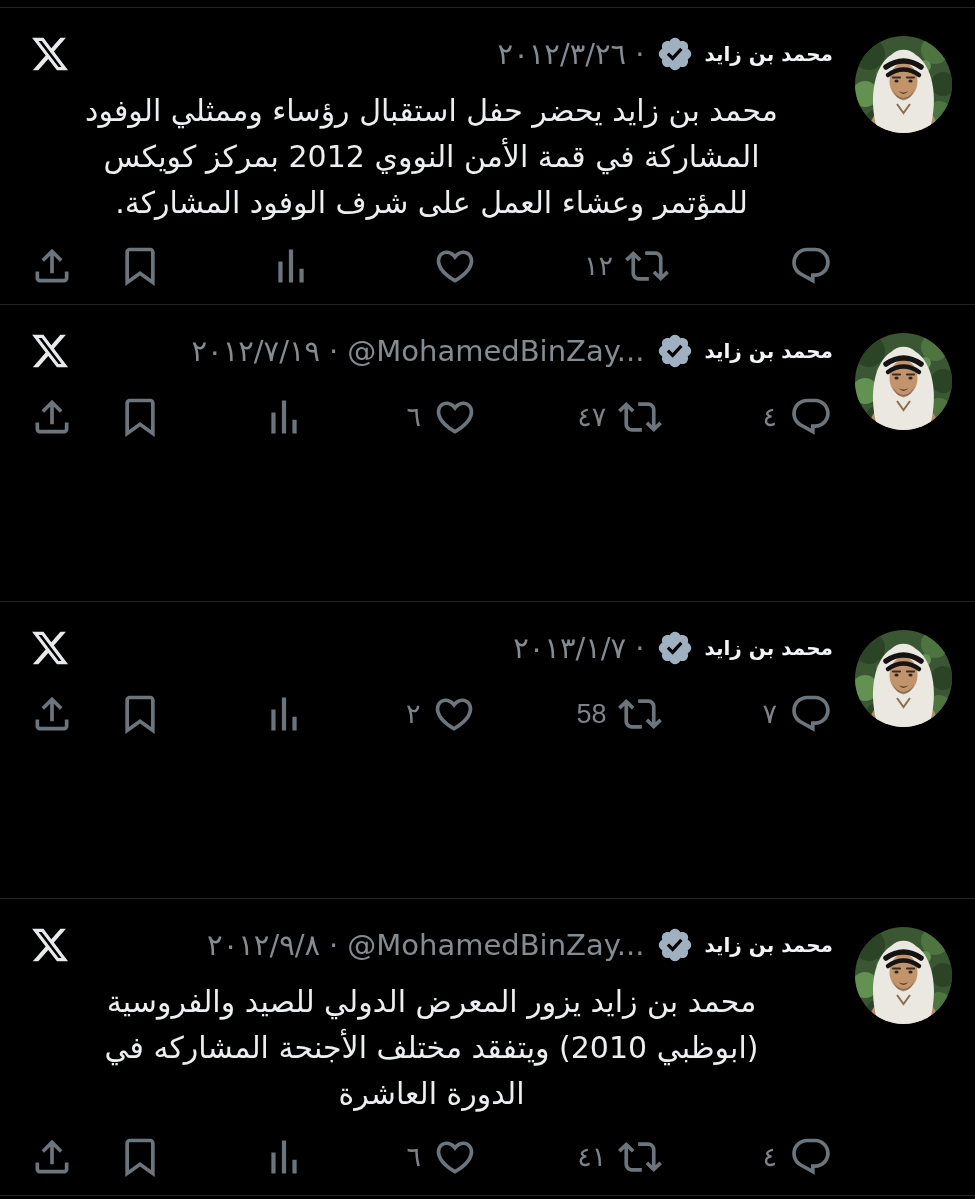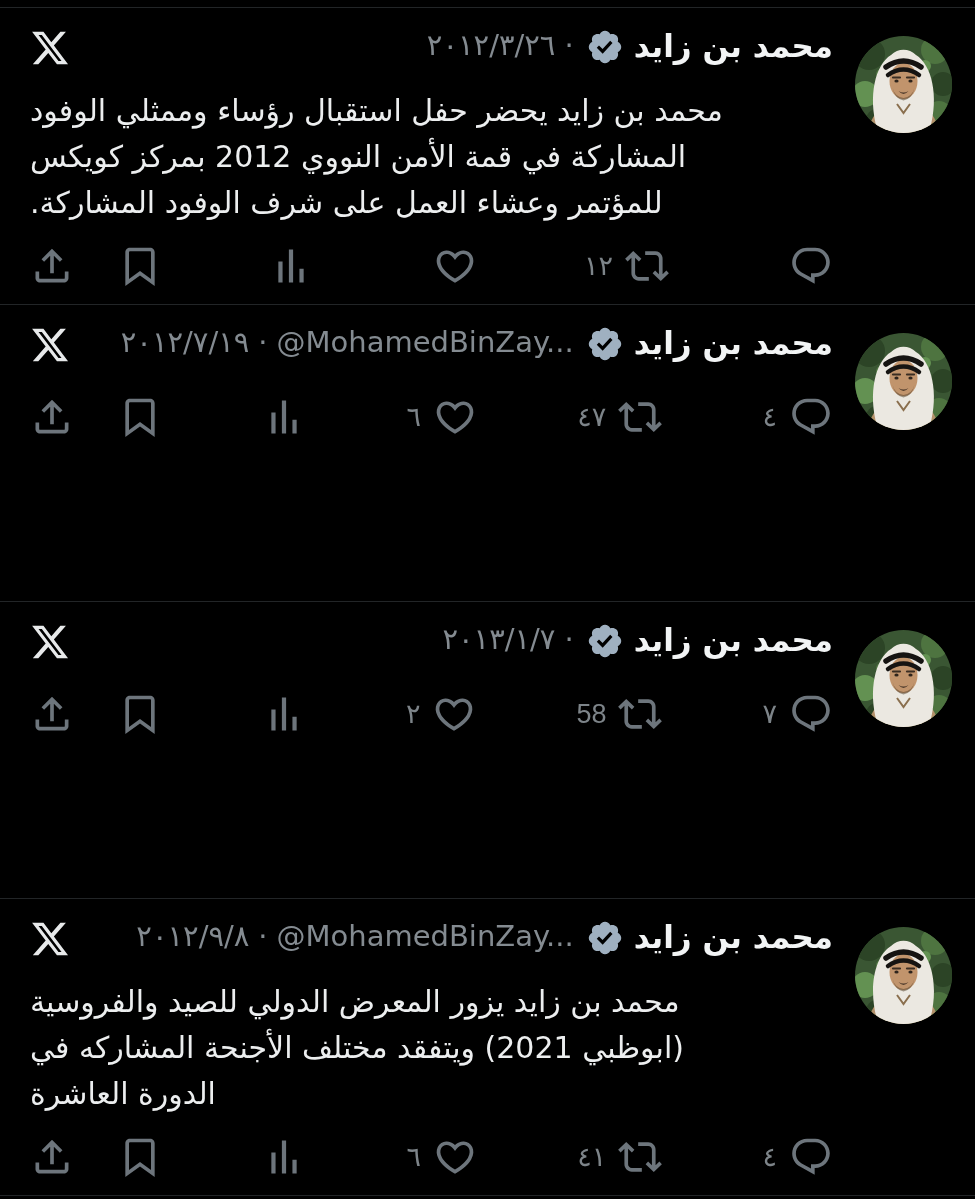--- a/index.html
+++ b/index.html
@@ -5,27 +5,27 @@
   html,body{margin:0;padding:0;background:#000;}
   body{width:975px;height:1199px;overflow:hidden;font-family:"DejaVu Sans",sans-serif;}
   .feed{width:975px;height:1199px;background:#000;}
   .top-strip{height:7px;border-bottom:1px solid #222527;}
   .tweet{display:flex;flex-direction:row;align-items:flex-start;
          padding:20px 0 14px 0;border-bottom:1px solid #222527;box-sizing:border-box;height:297px;}
   .content-col{flex:1;margin-left:30px;min-width:0;}
   .avatar-col{width:97px;margin:8px 23px 0 22px;flex:0 0 auto;}
   .avatar{width:97px;height:97px;border-radius:50%;overflow:hidden;display:block;}
   
-  .header-row{display:flex;align-items:flex-start;height:52px;}
+  .header-row{display:flex;align-items:center;height:52px;}
   .x-logo{width:40px;height:40px;margin-right:auto;flex:0 0 auto;}
   .meta{display:flex;direction:ltr;align-items:center;color:#848b91;font-size:29px;white-space:nowrap;gap:9px;}
   .badge{width:38px;height:38px;margin:0 10px 0 12px;flex:0 0 auto;}
-  .display-name{color:#f2f4f5;font-weight:bold;font-size:31px;white-space:nowrap;}
+  .display-name{color:#f2f4f5;font-weight:bold;font-size:20px;white-space:nowrap;}
   
-  .tweet-body{direction:rtl;text-align:left;color:#eceeef;font-size:30px;line-height:46px;
+  .tweet-body{direction:rtl;text-align:center;color:#eceeef;font-size:30px;line-height:46px;
               white-space:pre-line;margin-top:8px;height:138px;overflow:hidden;}
   
   .actions{display:flex;align-items:center;justify-content:space-between;margin-top:16px;height:48px;}
   .action-pair{display:flex;align-items:center;gap:44px;}
   .action{display:flex;align-items:center;gap:12px;background:none;border:none;padding:0;cursor:pointer;}
   .action svg{width:44px;height:44px;fill:#6d757c;display:block;}
   .count{color:#7d8489;font-size:27px;line-height:44px;min-width:1px;}
   .x-logo svg{fill:#e7e9ea;width:40px;height:40px;display:block;}
   .badge svg{width:38px;height:38px;display:block;}
   .hidden-defs{position:absolute;width:0;height:0;overflow:hidden;}
@@ -300,21 +300,21 @@
           <span>@MohamedBinZay...</span>
         </span>
         <span class="badge">
             <svg fill="#9fb0c0">
               <use href="#i-badge"></use>
             </svg>
           </span>
         <span class="display-name">محمد بن زايد</span>
       </div>
       <div class="tweet-body" dir="rtl">محمد بن زايد يزور المعرض الدولي للصيد والفروسية
-(ابوظبي 2021) ويتفقد مختلف الأجنحة المشاركه في
+(ابوظبي 2010) ويتفقد مختلف الأجنحة المشاركه في
 الدورة العاشرة</div>
       <div class="actions">
         <span class="action-pair">
           <button class="action">
               <svg>
                 <use href="#i-share"></use>
               </svg>
             </button>
           <button class="action">
               <svg>

